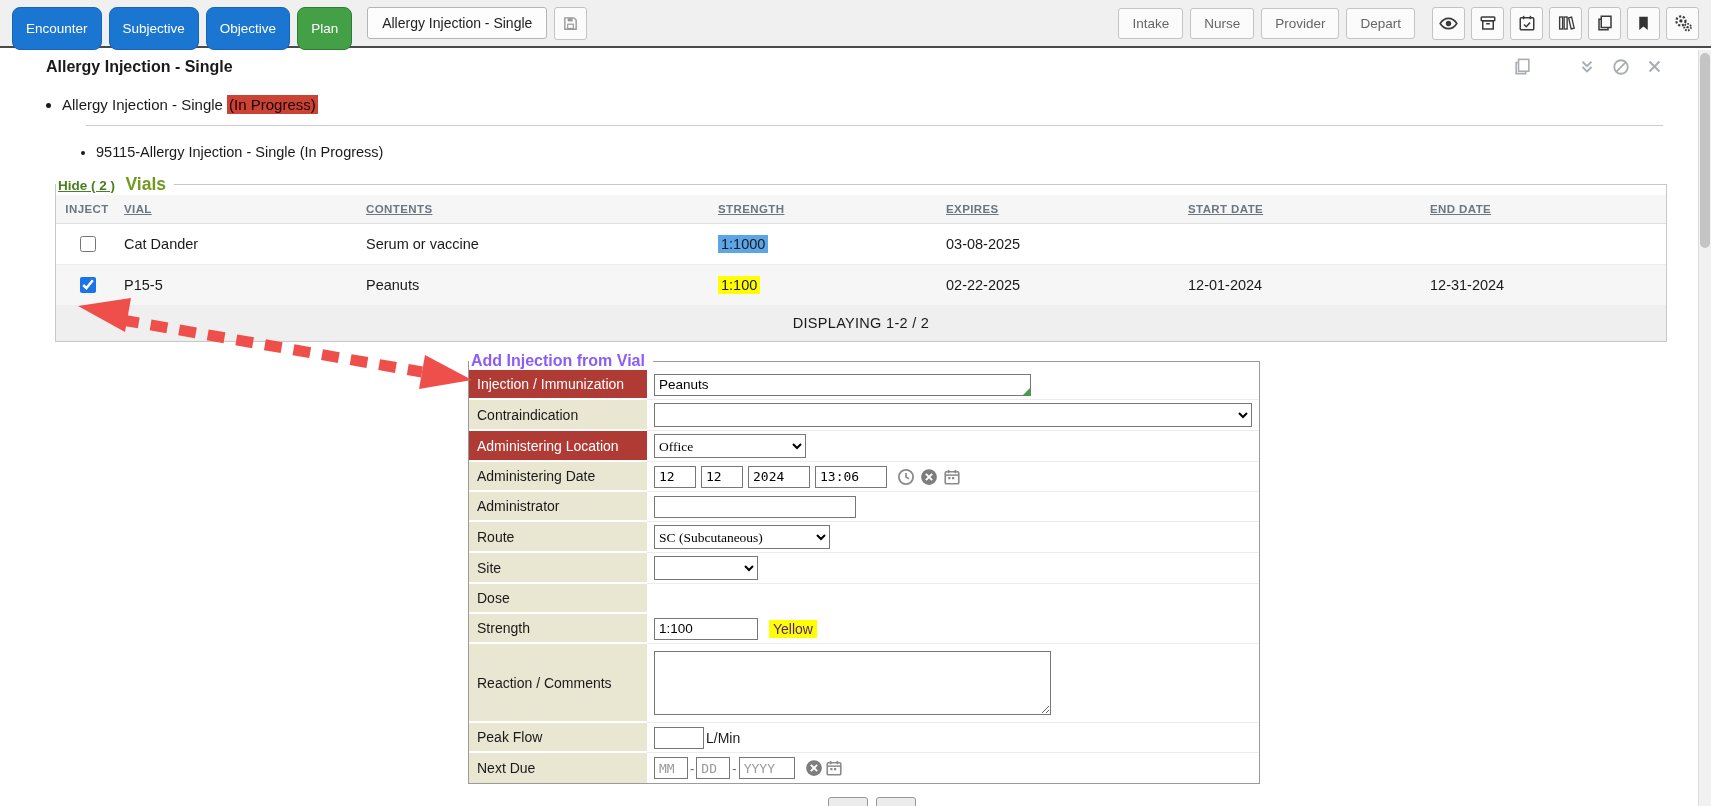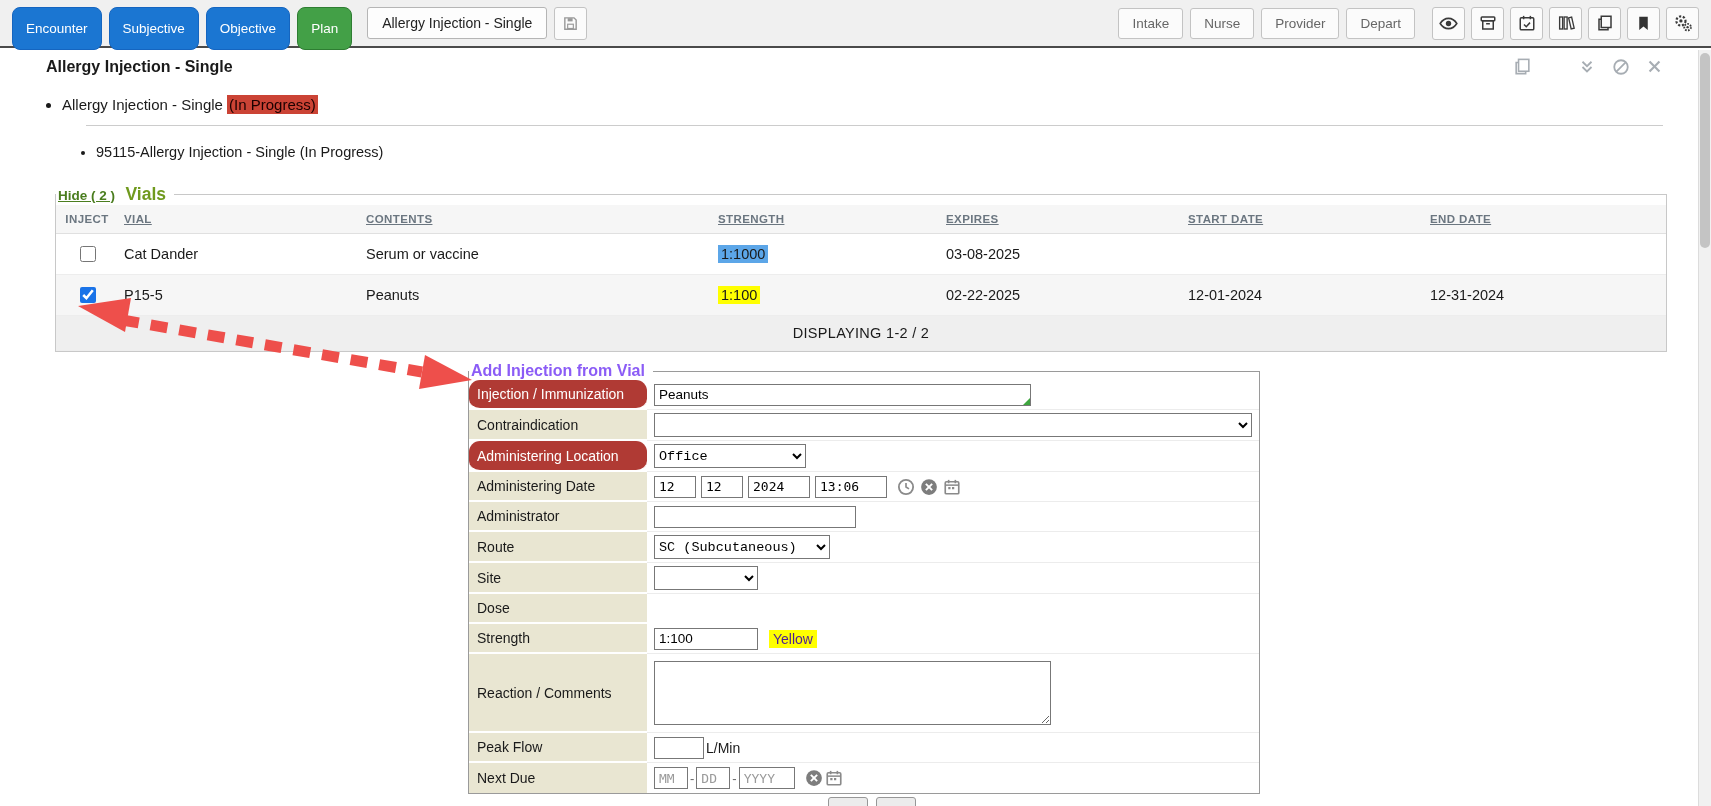--- a/index.html
+++ b/index.html
@@ -32,21 +32,21 @@
   
   ul.lvl1 { margin:16px 0 0 62px; padding:0; font-size:15px; }
   ul.lvl1 li { margin-bottom:4px; }
   .status-red { background:#cb4335; color:#1c0000; padding:1px 2px; }
   hr.rule { border:none; border-top:1px solid #ccc; margin:12px 48px 0 86px; }
   ul.lvl2 { margin:18px 0 0 96px; padding:0; font-size:14.5px; }
 
   
   fieldset { border:1px solid #c8c8c8; padding:0; }
   fieldset legend { padding:0 8px 0 2px; }
-  .vials-fs { margin:24px 44px 0 55px; }
+  .vials-fs { margin:14px 44px 0 55px; }
   .hide-link { color:#4a7d1f; font-weight:bold; font-size:13.5px; text-decoration:underline; cursor:pointer; }
   .vials-title { color:#709a1e; font-weight:bold; font-size:17.5px; margin-left:6px; }
 
   table.vials { width:100%; border-collapse:collapse; }
   table.vials th { text-align:left; font-weight:bold; font-size:11.5px; letter-spacing:0.4px;
                    color:#6b7680; background:#f6f6f6; padding:8px 6px; border-bottom:1px solid #e0e0e0; }
   table.vials th.sortable { text-decoration:underline; cursor:pointer; }
   table.vials td { font-size:14.5px; padding:9px 6px; border-bottom:1px solid #ededed; }
   table.vials tr.alt td { background:#f6f6f6; }
   table.vials td.ck { text-align:center; width:62px; }
@@ -58,30 +58,30 @@
 
   
   .arrow-overlay { position:absolute; left:70px; top:288px; width:430px; height:112px; pointer-events:none; z-index:5; }
 
   
   .form-fs { margin:10px 0 0 468px; width:790px; border-color:#9a9a9a; background:#fff; }
   .form-title { color:#8b5cf6; font-weight:bold; font-size:16px; }
   .frm-row { display:flex; align-items:stretch; min-height:30px; }
   .frm-label { width:178px; background:#e9e6d2; font-size:14px; padding:0 8px;
                display:flex; align-items:center; border-bottom:2px solid #fff; }
-  .frm-label.req { background:#b03a34; color:#fff;border-radius:11px; }
+  .frm-label.req { background:#b03a34; color:#fff; }
   .frm-value { flex:1; display:flex; align-items:center; gap:5px; padding:3px 7px;
                border-bottom:1px solid #ececec; }
   .frm-row:last-child .frm-value, .frm-row:last-child .frm-label { border-bottom:none; }
   input[type="text"] { border:1px solid #777; height:22px; font-size:13.5px; padding:1px 4px;
                        font-family:"Liberation Sans", sans-serif; }
   input.mono { font-family:"DejaVu Sans Mono", monospace; font-size:13px; }
   input.mono::placeholder { color:#9a9a9a; }
   select { height:24px; font-size:13.5px; border:1px solid #777; background:#fff;
-           font-family:Liberation Mono, monospace; }
+           font-family:Liberation Serif, serif; }
   textarea { border:1px solid #777; width:397px; height:64px; margin:4px 0; resize:both;
              font-family:"Liberation Sans", sans-serif; }
   .inp-wrap { position:relative; display:inline-flex; }
   .corner-green { position:absolute; right:1px; bottom:1px; width:0; height:0;
                   border-left:7px solid transparent; border-bottom:7px solid #3da53d; }
   .yellow-note { background:#ffff00; color:#4c1d95; font-size:14px; padding:1px 4px; margin-left:6px; }
   .unit-text { font-size:14px; }
   .dash { color:#666; font-size:13px; }
   .mini-icon { display:inline-flex; cursor:pointer; }
 

